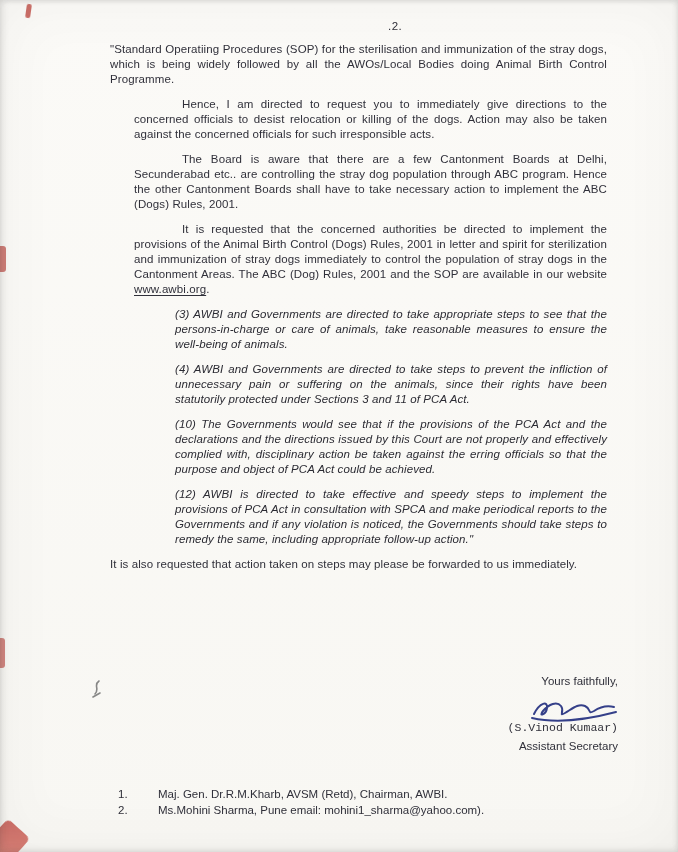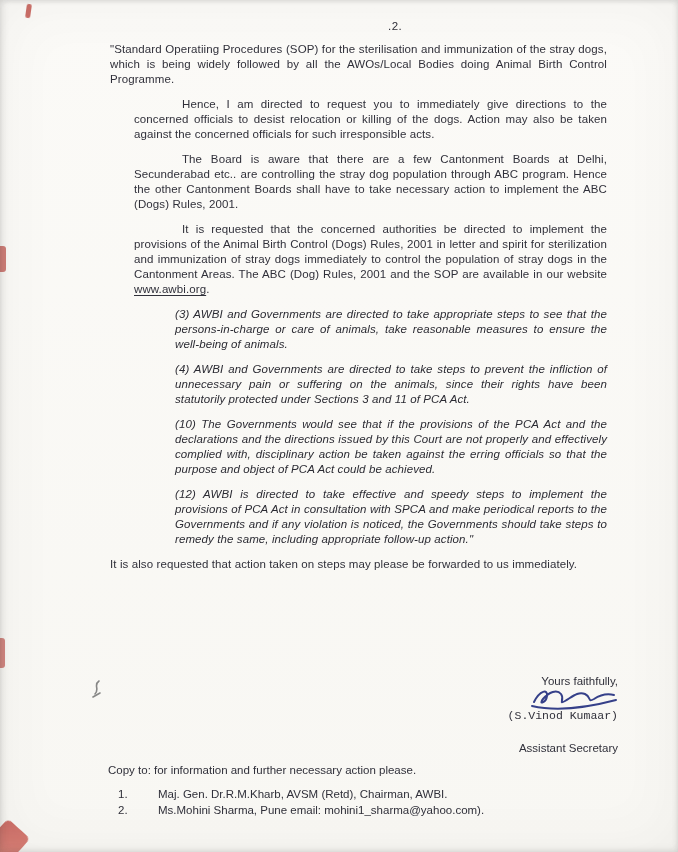--- a/index.html
+++ b/index.html
@@ -62,28 +62,28 @@
   .closing { margin: 2px 0 0 0; text-align: left; }
   .sig-block {
     position: absolute;
     top: 674px;
     right: 60px;
     width: 130px;
     text-align: right;
     font-size: 11.5px;
     line-height: 14px;
   }
-  .sig-block .valediction { margin-bottom: 0; }
+  .sig-block .valediction { margin-bottom: 12px; }
   .signature-svg {
     display: block;
     margin: -2px 0 -3px auto;
     color: var(--signature-ink, #2b3784);
   }
   .sig-block .name { margin-top: 0; font-family: Liberation Mono, monospace; }
-  .sig-block .title { margin-top: 18px; }
+  .sig-block .title { margin-top: 4px; }
   .copy-heading {
     position: absolute;
     left: 108px;
     top: 764px;
     font-size: 11.5px;
   }
   .recipients {
     position: absolute;
     left: 118px;
     top: 786px;
@@ -152,21 +152,20 @@
   <div class="sig-block">
     <div class="valediction">Yours faithfully,</div>
     <svg class="signature-svg" width="88" height="26" viewBox="0 0 88 26" fill="none" stroke="currentColor" stroke-width="2" stroke-linecap="round" opacity="0.95">
       <path d="M4 16 C10 4 18 3 17 10 C16 17 8 19 13 13 C19 6 27 3 31 8 C35 13 28 19 35 15 C42 11 48 5 55 8 C62 11 57 17 64 13 C70 9 76 7 84 9"></path>
       <path d="M2 20 C24 25 52 23 86 14"></path>
     </svg>
     <div class="name">(S.Vinod Kumaar)</div>
     <div class="title">Assistant Secretary</div>
   </div>
 
-  <div class="copy-heading">Copy to: for information and further necessary action please.</div>
 
   <div class="recipients">
     <div class="recipient">
       <span class="num">1.</span>
       <span class="txt">Maj. Gen. Dr.R.M.Kharb, AVSM (Retd), Chairman, AWBI.</span>
     </div>
     <div class="recipient">
       <span class="num">2.</span>
       <span class="txt">Ms.Mohini Sharma, Pune email: mohini1_sharma@yahoo.com).</span>
     </div>

